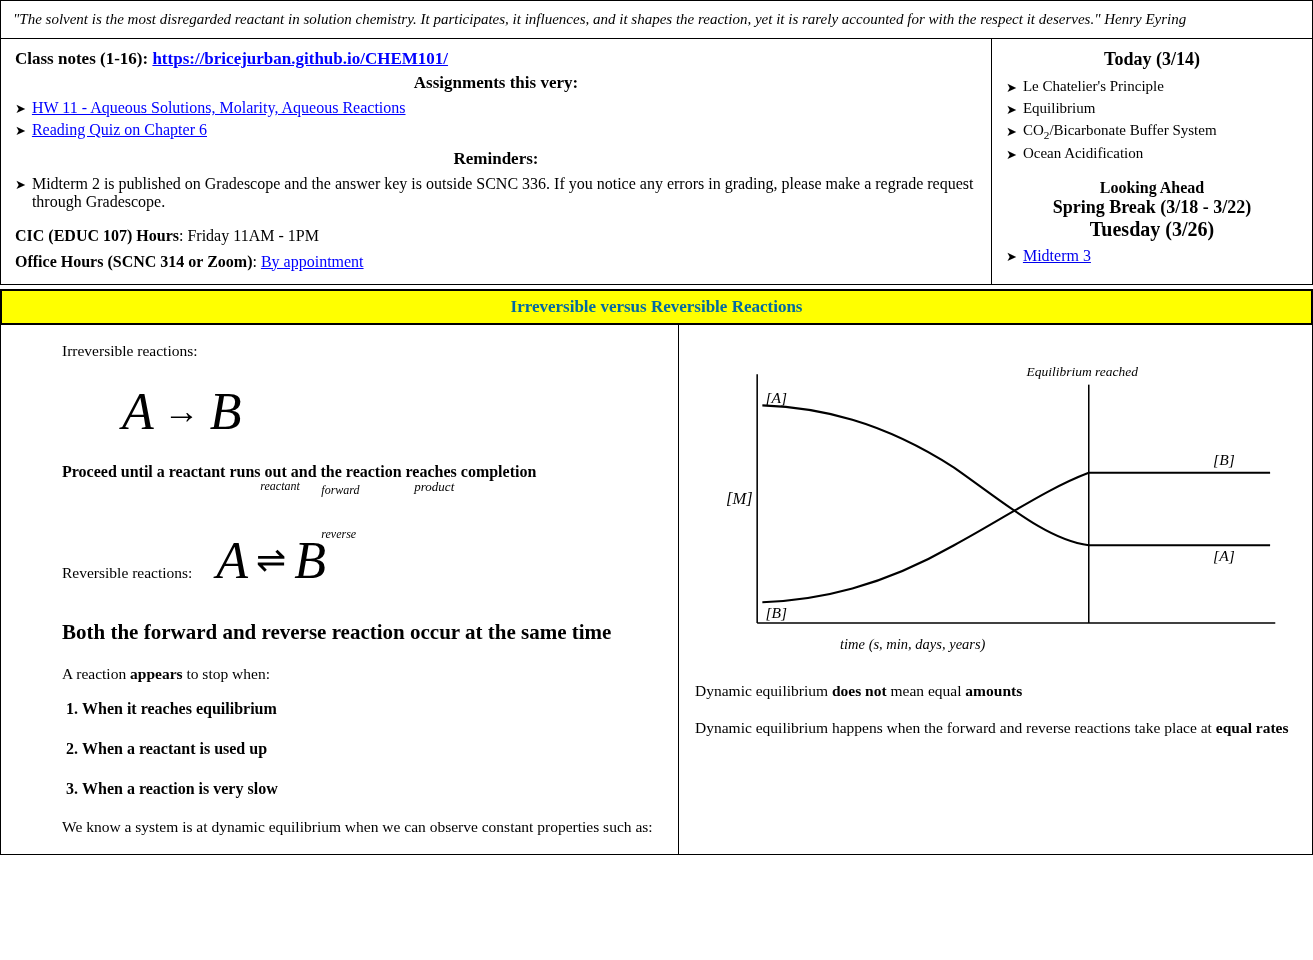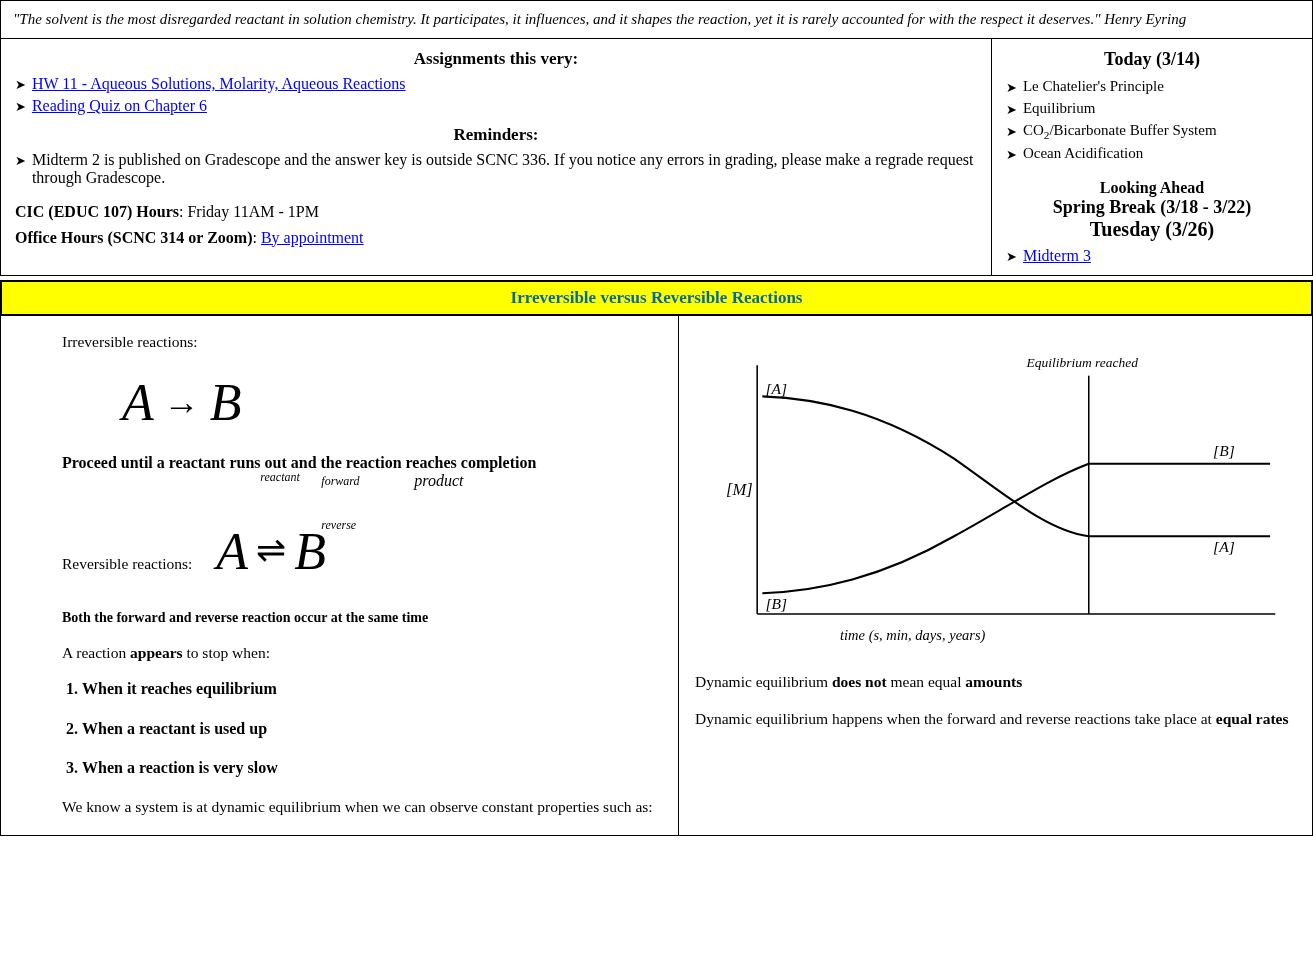--- a/index.html
+++ b/index.html
@@ -195,21 +195,21 @@
       font-size: 16px;
       margin-bottom: 10px;
     }
 
     .reversible-section {
       margin-bottom: 10px;
     }
 
     .both-text {
       font-weight: bold;
-      font-size: 14px;
+      font-size: 21px;
       margin-bottom: 12px;
     }
 
     .appears-text {
       margin-bottom: 10px;
     }
 
     .numbered-list {
       margin-left: 20px;
     }
@@ -255,20 +255,24 @@
 </head>
 <body>
 
 <div class="quote-box">
   <span>"The solvent is the most disregarded reactant in solution chemistry. It participates, it influences, and it shapes the reaction, yet it is rarely accounted for with the respect it deserves." Henry Eyring</span>
 </div>
 
 <div class="info-grid">
 
   <div class="info-left">
+    <div class="class-notes">
+      <span>Class notes (1-16):</span>
+      <a href="#">https://bricejurban.github.io/CHEM101/</a>
+    </div>
     <div class="assignments-title">Assignments this very:</div>
     <div class="link-item">
       <a href="#">HW 11 - Aqueous Solutions, Molarity, Aqueous Reactions</a>
     </div>
     <div class="link-item">
       <a href="#">Reading Quiz on Chapter 6</a>
     </div>
     <div class="reminders-title">Reminders:</div>
     <div class="reminder-item">
       <span>Midterm 2 is published on Gradescope and the answer key is outside SCNC 336. If you notice any errors in grading, please make a regrade request through Gradescope.</span>
@@ -327,21 +331,21 @@
 
     <div class="reversible-section">
 
       <div style="position:relative; margin-left:0;">
         <span>Reversible reactions:</span>
         
         <div style="position:relative; display:inline-block; margin-left:20px; margin-top: 2px;">
           <div style="position:absolute; top:-20px; left:44px; font-size:12px; font-family:cursive; font-style:italic;">reactant</div>
           <div style="position:absolute; top:-16px; left:105px; font-size:12px; font-family:cursive; font-style:italic;">forward</div>
           <div style="position:absolute; top:28px; left:105px; font-size:12px; font-family:cursive; font-style:italic;">reverse</div>
-          <div style="position:absolute; top:-20px; left:198px; font-size:16px; font-family:cursive; font-style:italic;">product</div>
+          <div style="position:absolute; top:-20px; left:198px; font-size:13px; font-family:cursive; font-style:italic;">product</div>
           <div style="display:flex; align-items:center; gap:8px; margin-top: 22px;">
             <span style="font-size:52px; font-family:cursive; font-style:italic;">A</span>
             <span style="font-size:36px;">⇌</span>
             <span style="font-size:52px; font-family:cursive; font-style:italic;">B</span>
           </div>
         </div>
       </div>
     </div>
 
     <div class="both-text" style="margin-top:14px;">Both the forward and reverse reaction occur at the same time</div>

